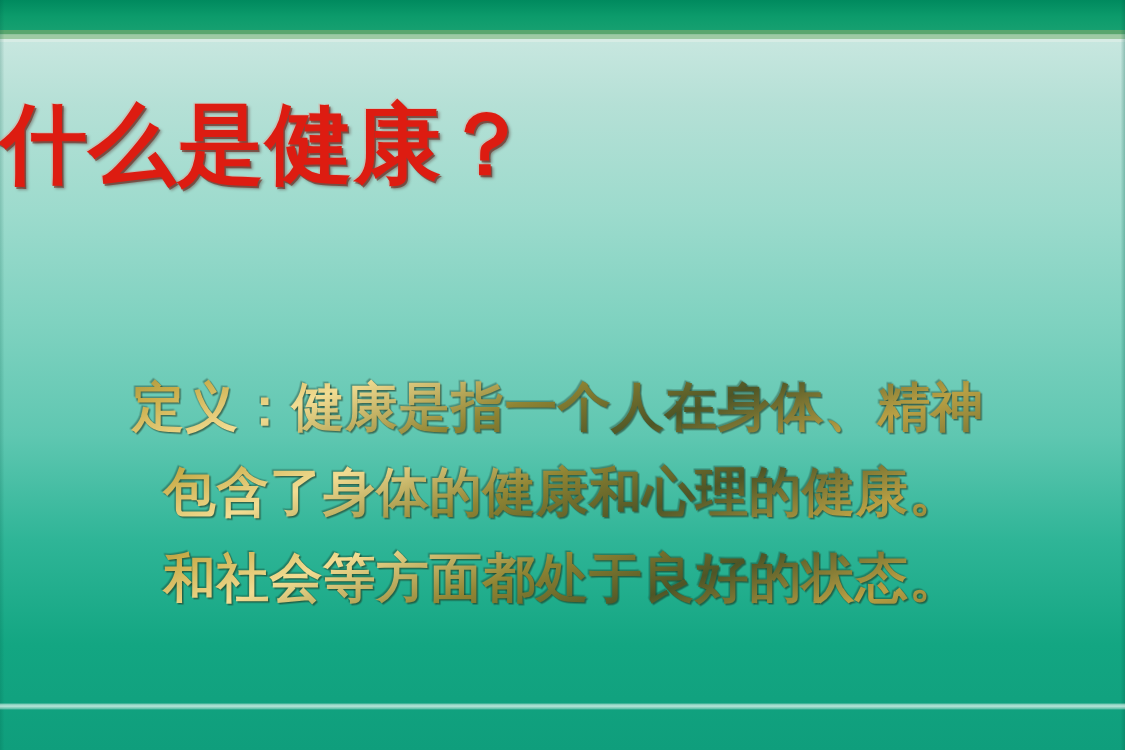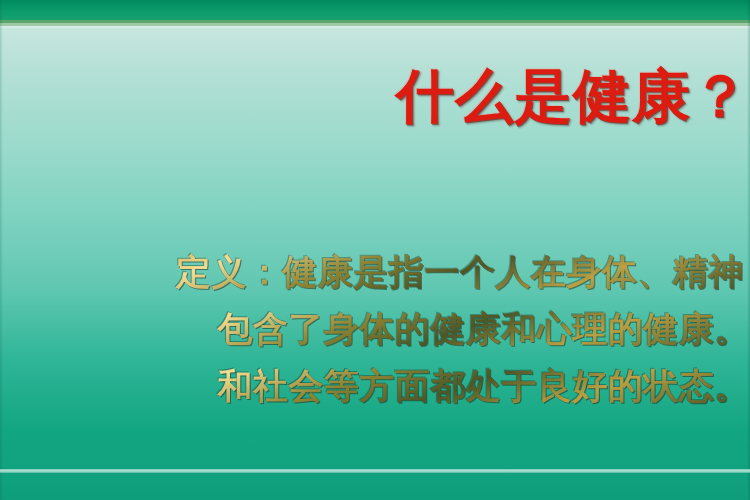--- a/index.html
+++ b/index.html
@@ -83,21 +83,21 @@
   }
   .edge-left  { left: 0;  background: linear-gradient(to right, rgba(0,90,70,.20), rgba(0,90,70,0)); }
   .edge-right { right: 0; background: linear-gradient(to left,  rgba(0,90,70,.28), rgba(0,90,70,0)); }
 
   
   .title-wrap {
     position: absolute;
     left: 0;
     top: 66px;
     width: 100%;
-    text-align: right;
+    text-align: left;
   }
   .title {
     display: inline-block;
     font-family: "DejaVu Serif", serif;
     font-weight: bold;
     font-size: 58px;
     line-height: 1.05;
     letter-spacing: 1px;
     color: #dd1c11;
     text-shadow:
@@ -106,21 +106,21 @@
       -1px -1px 0 rgba(255,120,110,.25);
     white-space: nowrap;
   }
 
   
   .body-wrap {
     position: absolute;
     left: 0;
     top: 243px;
     width: 100%;
-    text-align: right;
+    text-align: center;
   }
   .body-line {
     font-family: "DejaVu Serif", serif;
     font-weight: bold;
     font-size: 35px;
     line-height: 57px;
     letter-spacing: 0.5px;
     white-space: nowrap;
     color: #3f4a22;
     background-image: linear-gradient(160deg,

